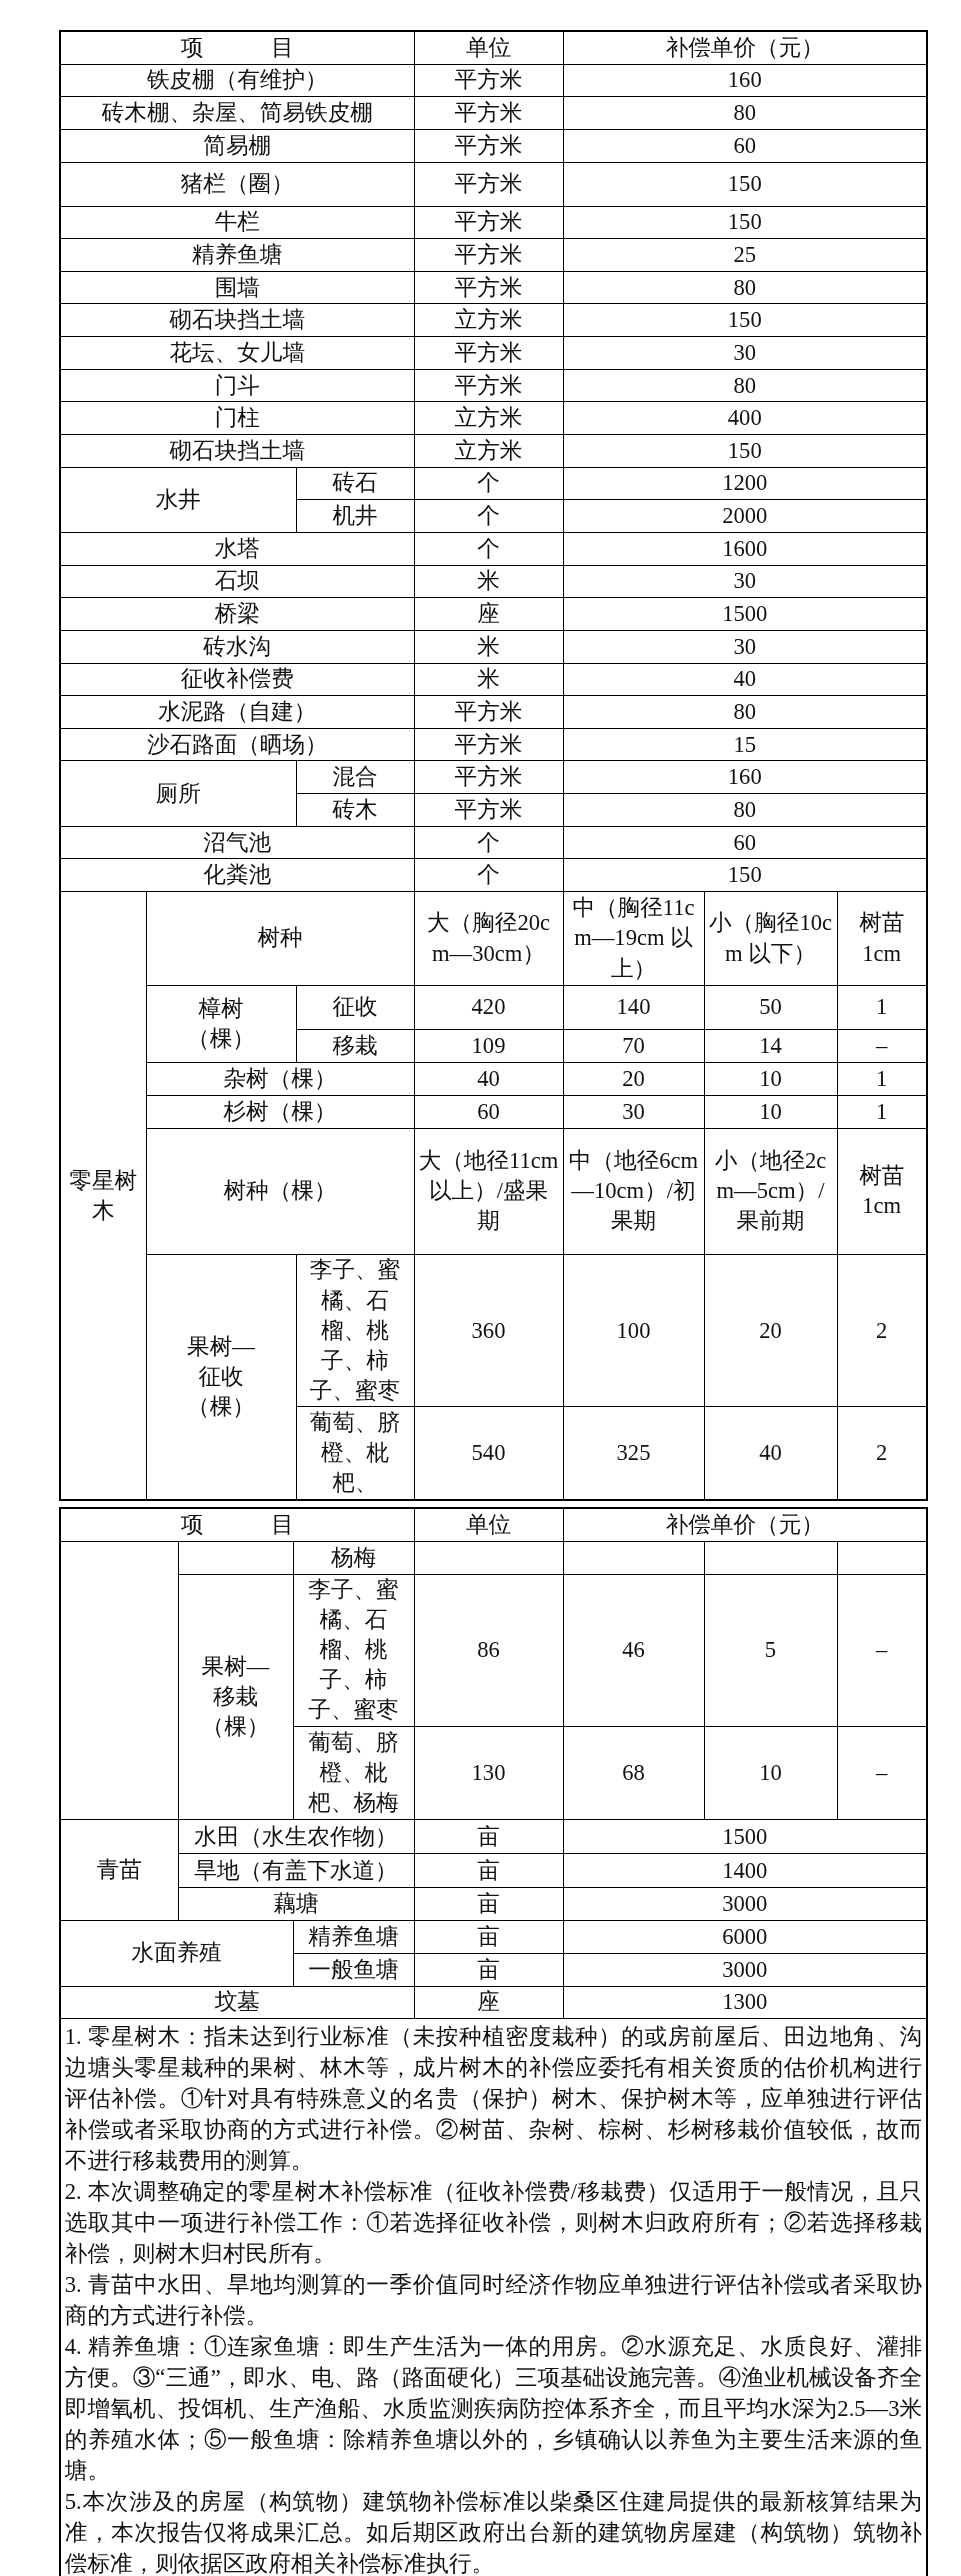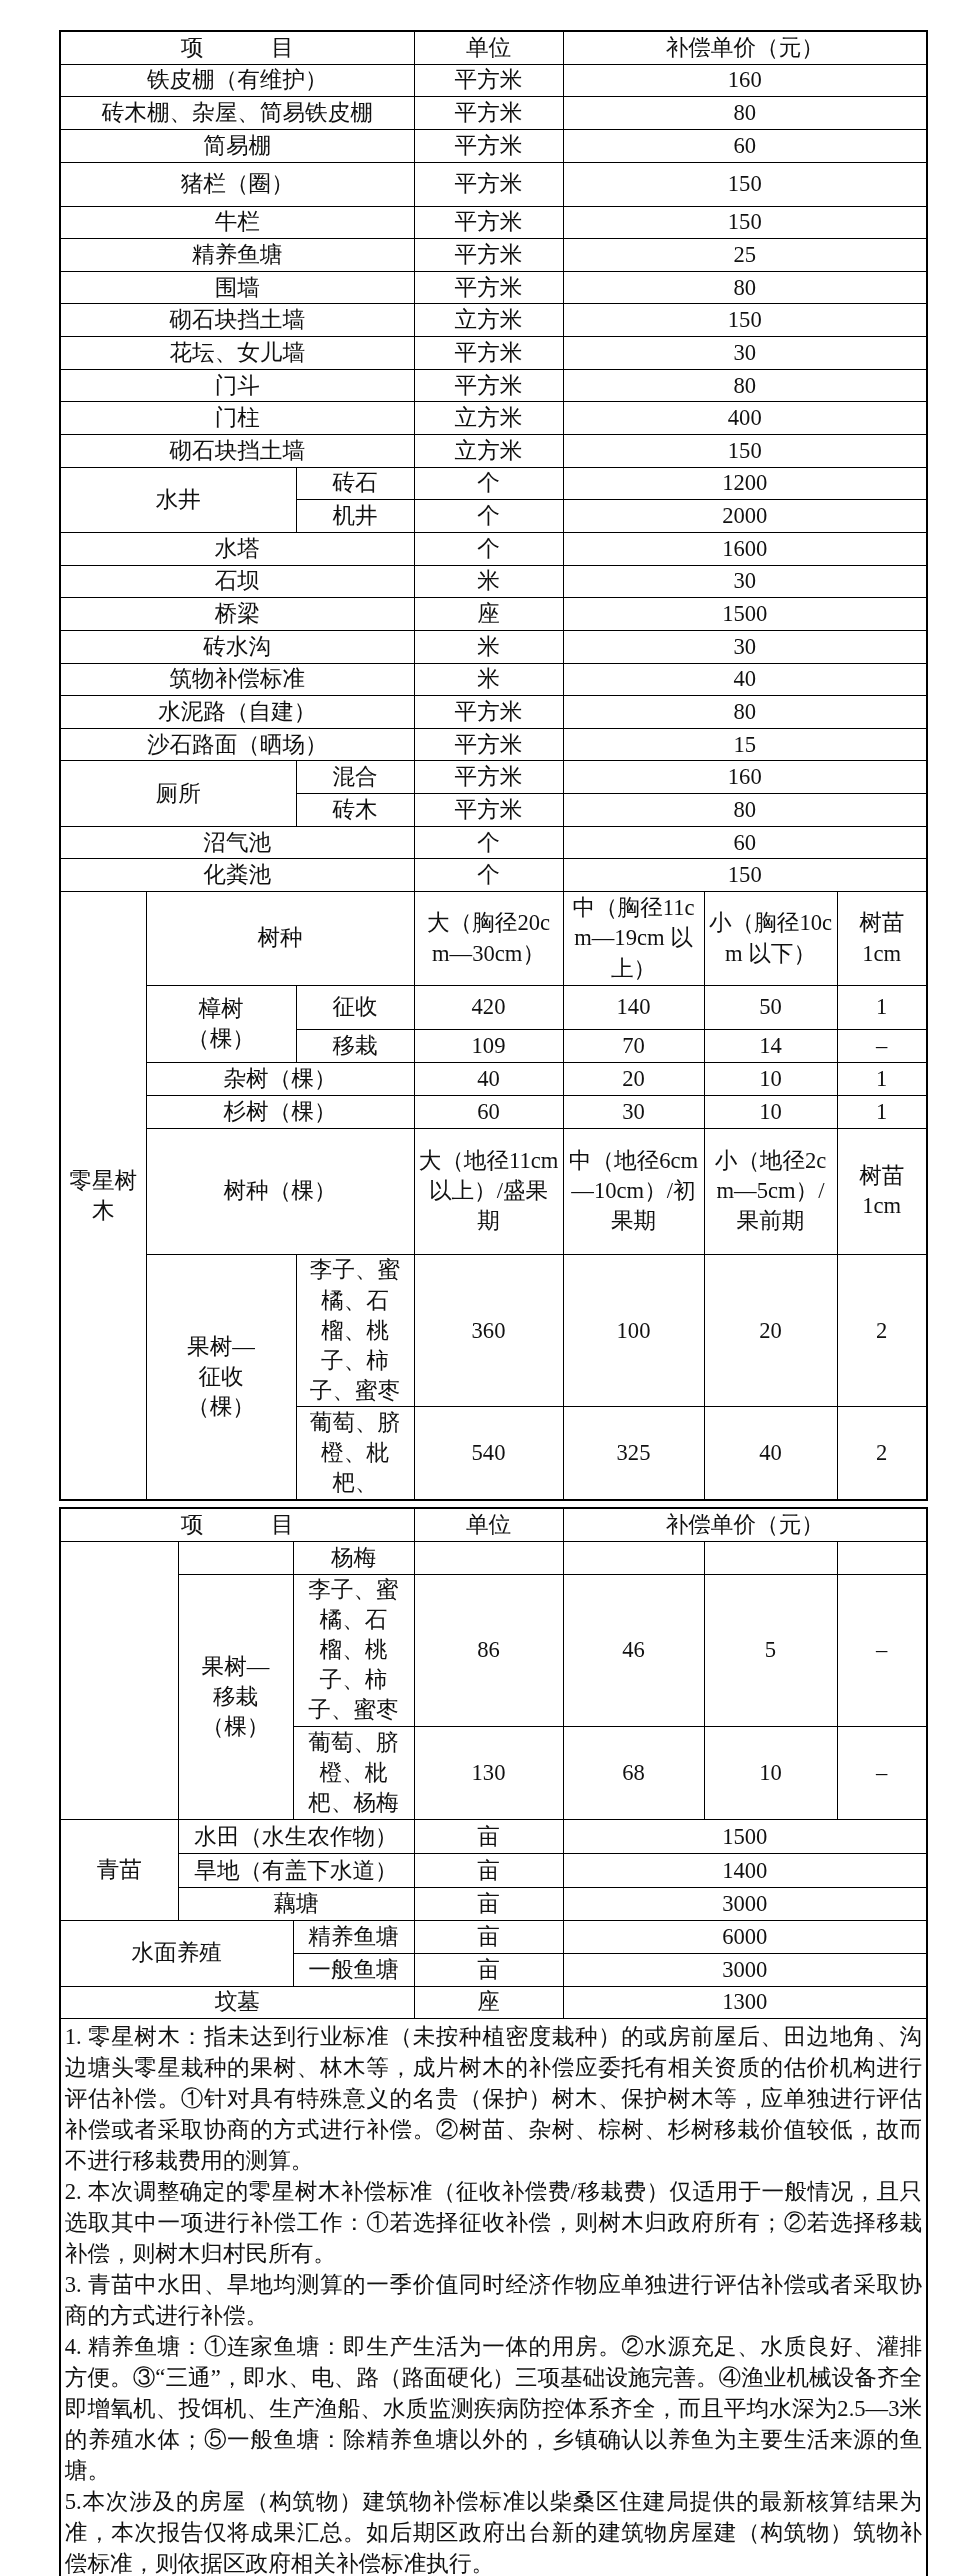--- a/index.html
+++ b/index.html
@@ -151,21 +151,21 @@
         <td colspan="3">桥梁</td>
         <td>座</td>
         <td colspan="3">1500</td>
       </tr>
       <tr style="height:32px">
         <td colspan="3">砖水沟</td>
         <td>米</td>
         <td colspan="3">30</td>
       </tr>
       <tr style="height:32px">
-        <td colspan="3">筑物补偿标准</td>
+        <td colspan="3">征收补偿费</td>
         <td>米</td>
         <td colspan="3">40</td>
       </tr>
       <tr style="height:32px">
         <td colspan="3">水泥路（自建）</td>
         <td>平方米</td>
         <td colspan="3">80</td>
       </tr>
       <tr style="height:32px">
         <td colspan="3">沙石路面（晒场）</td>

